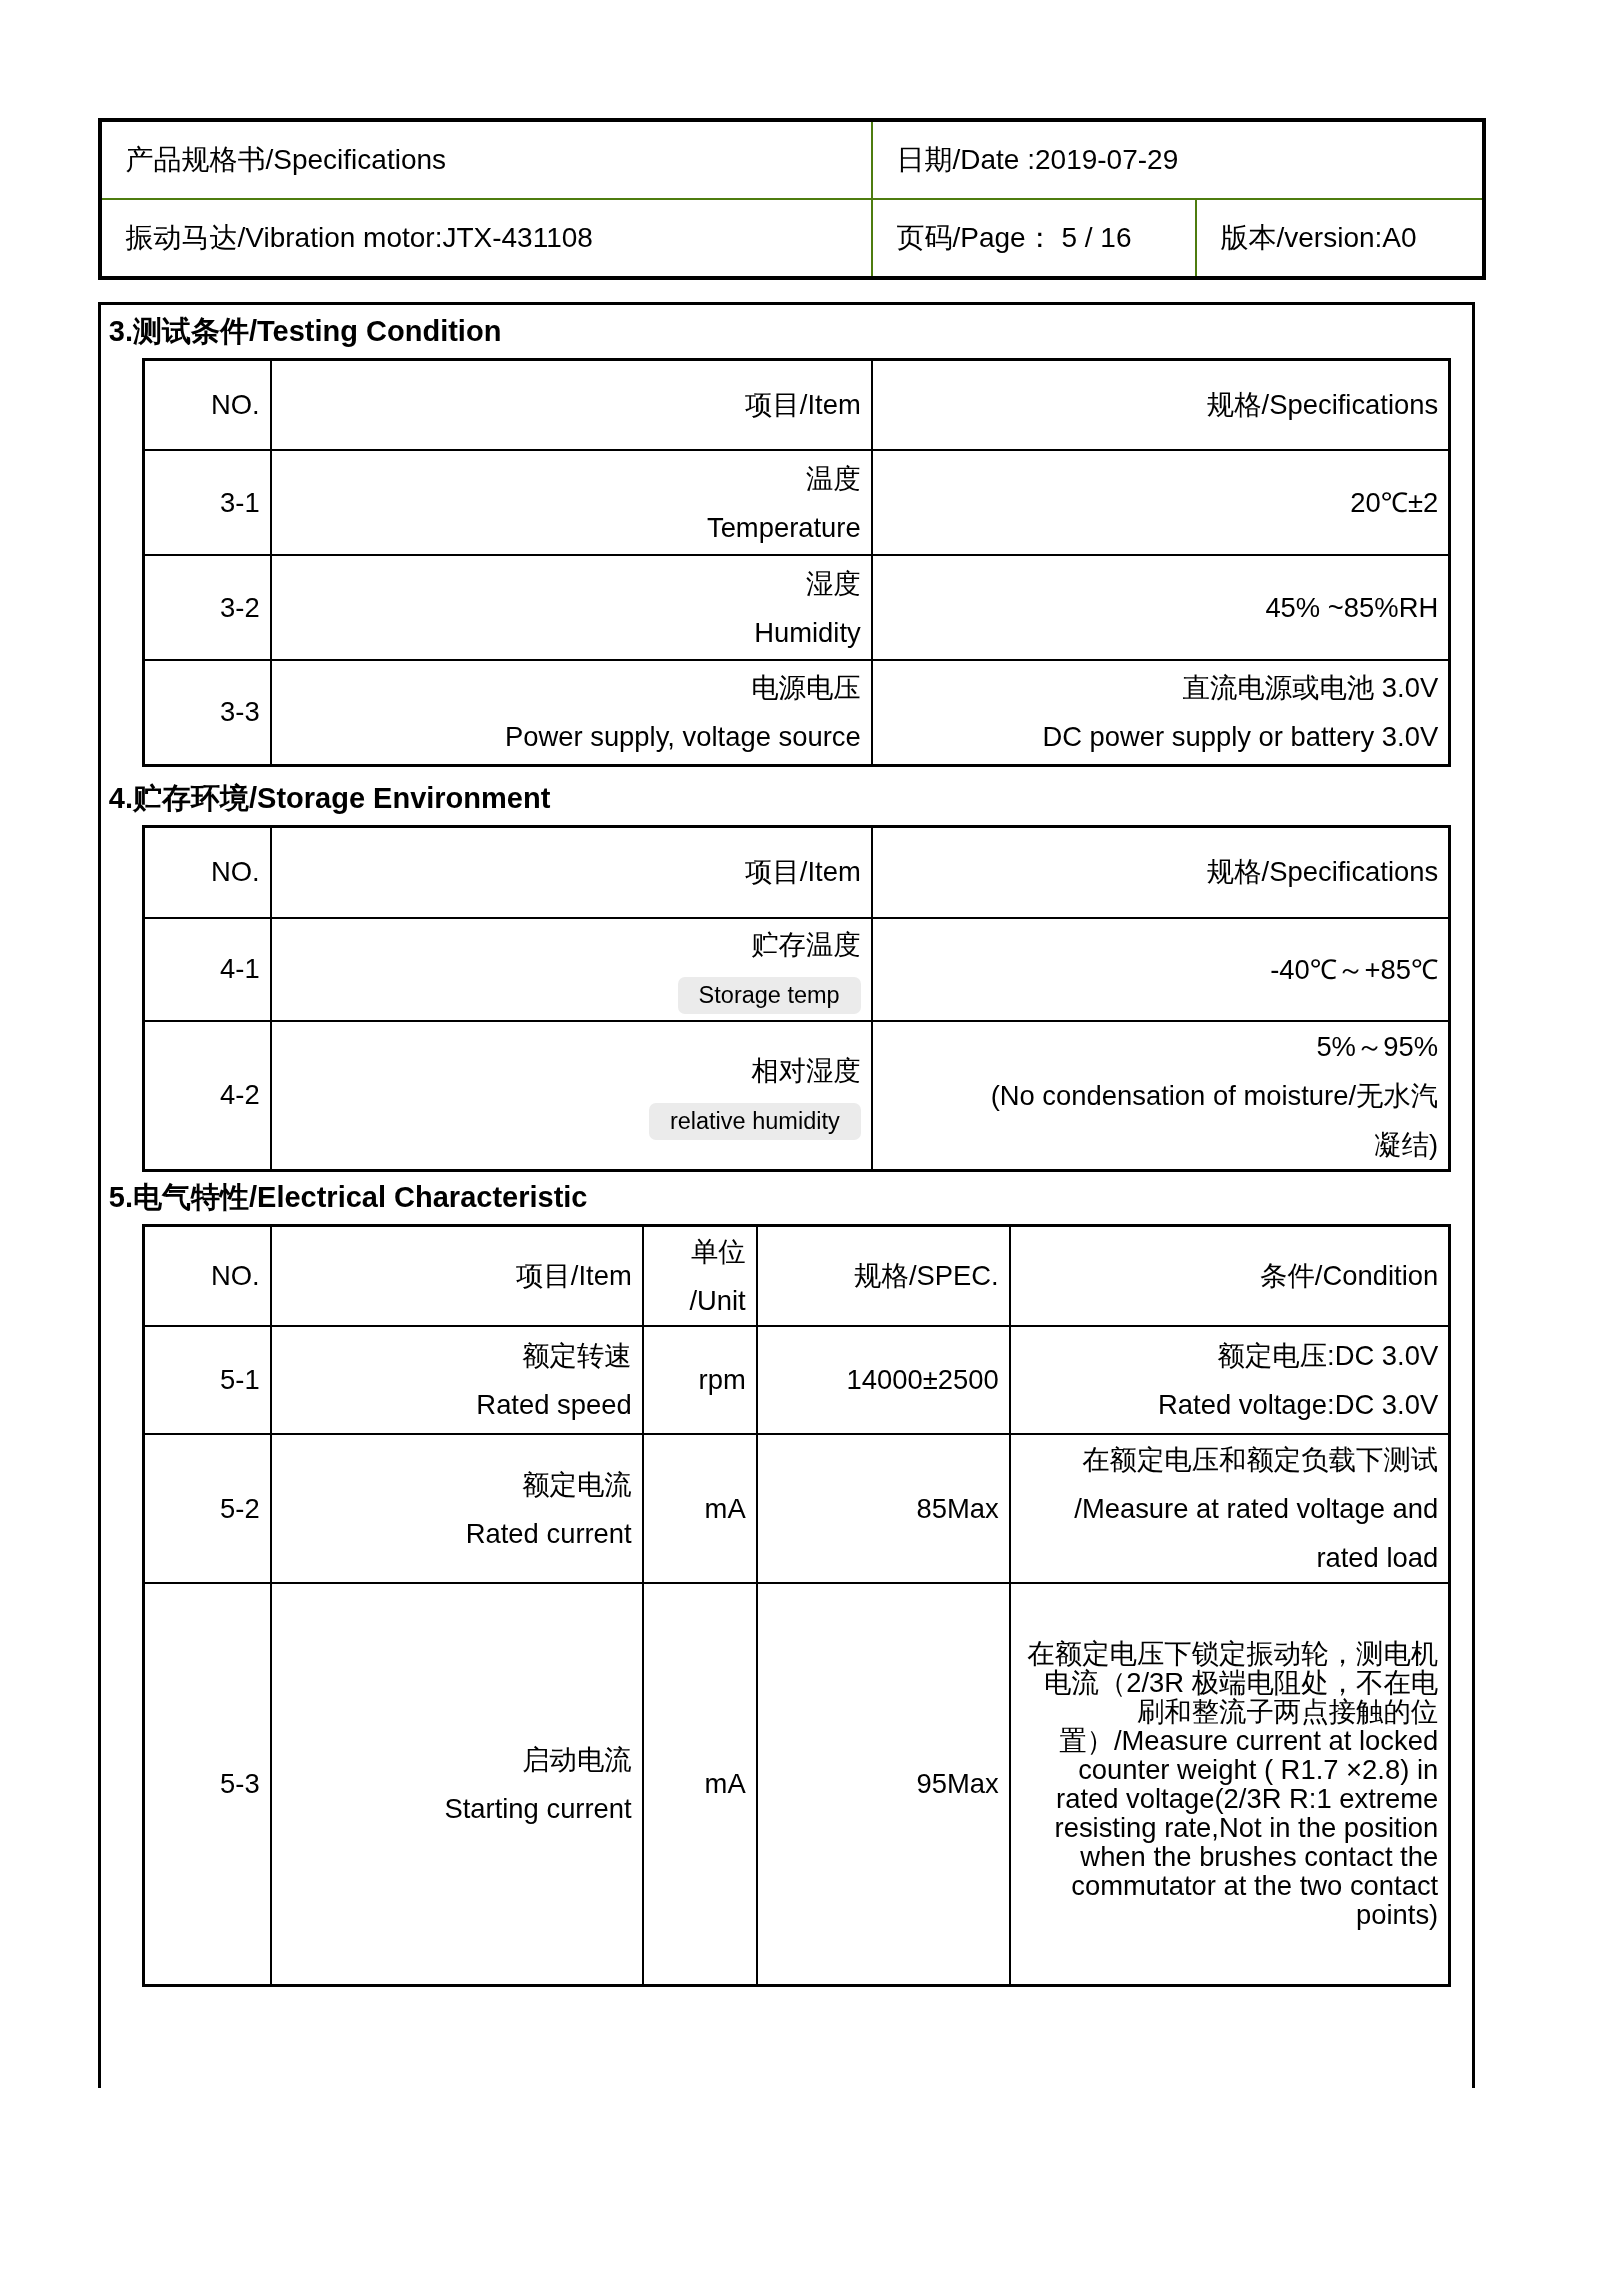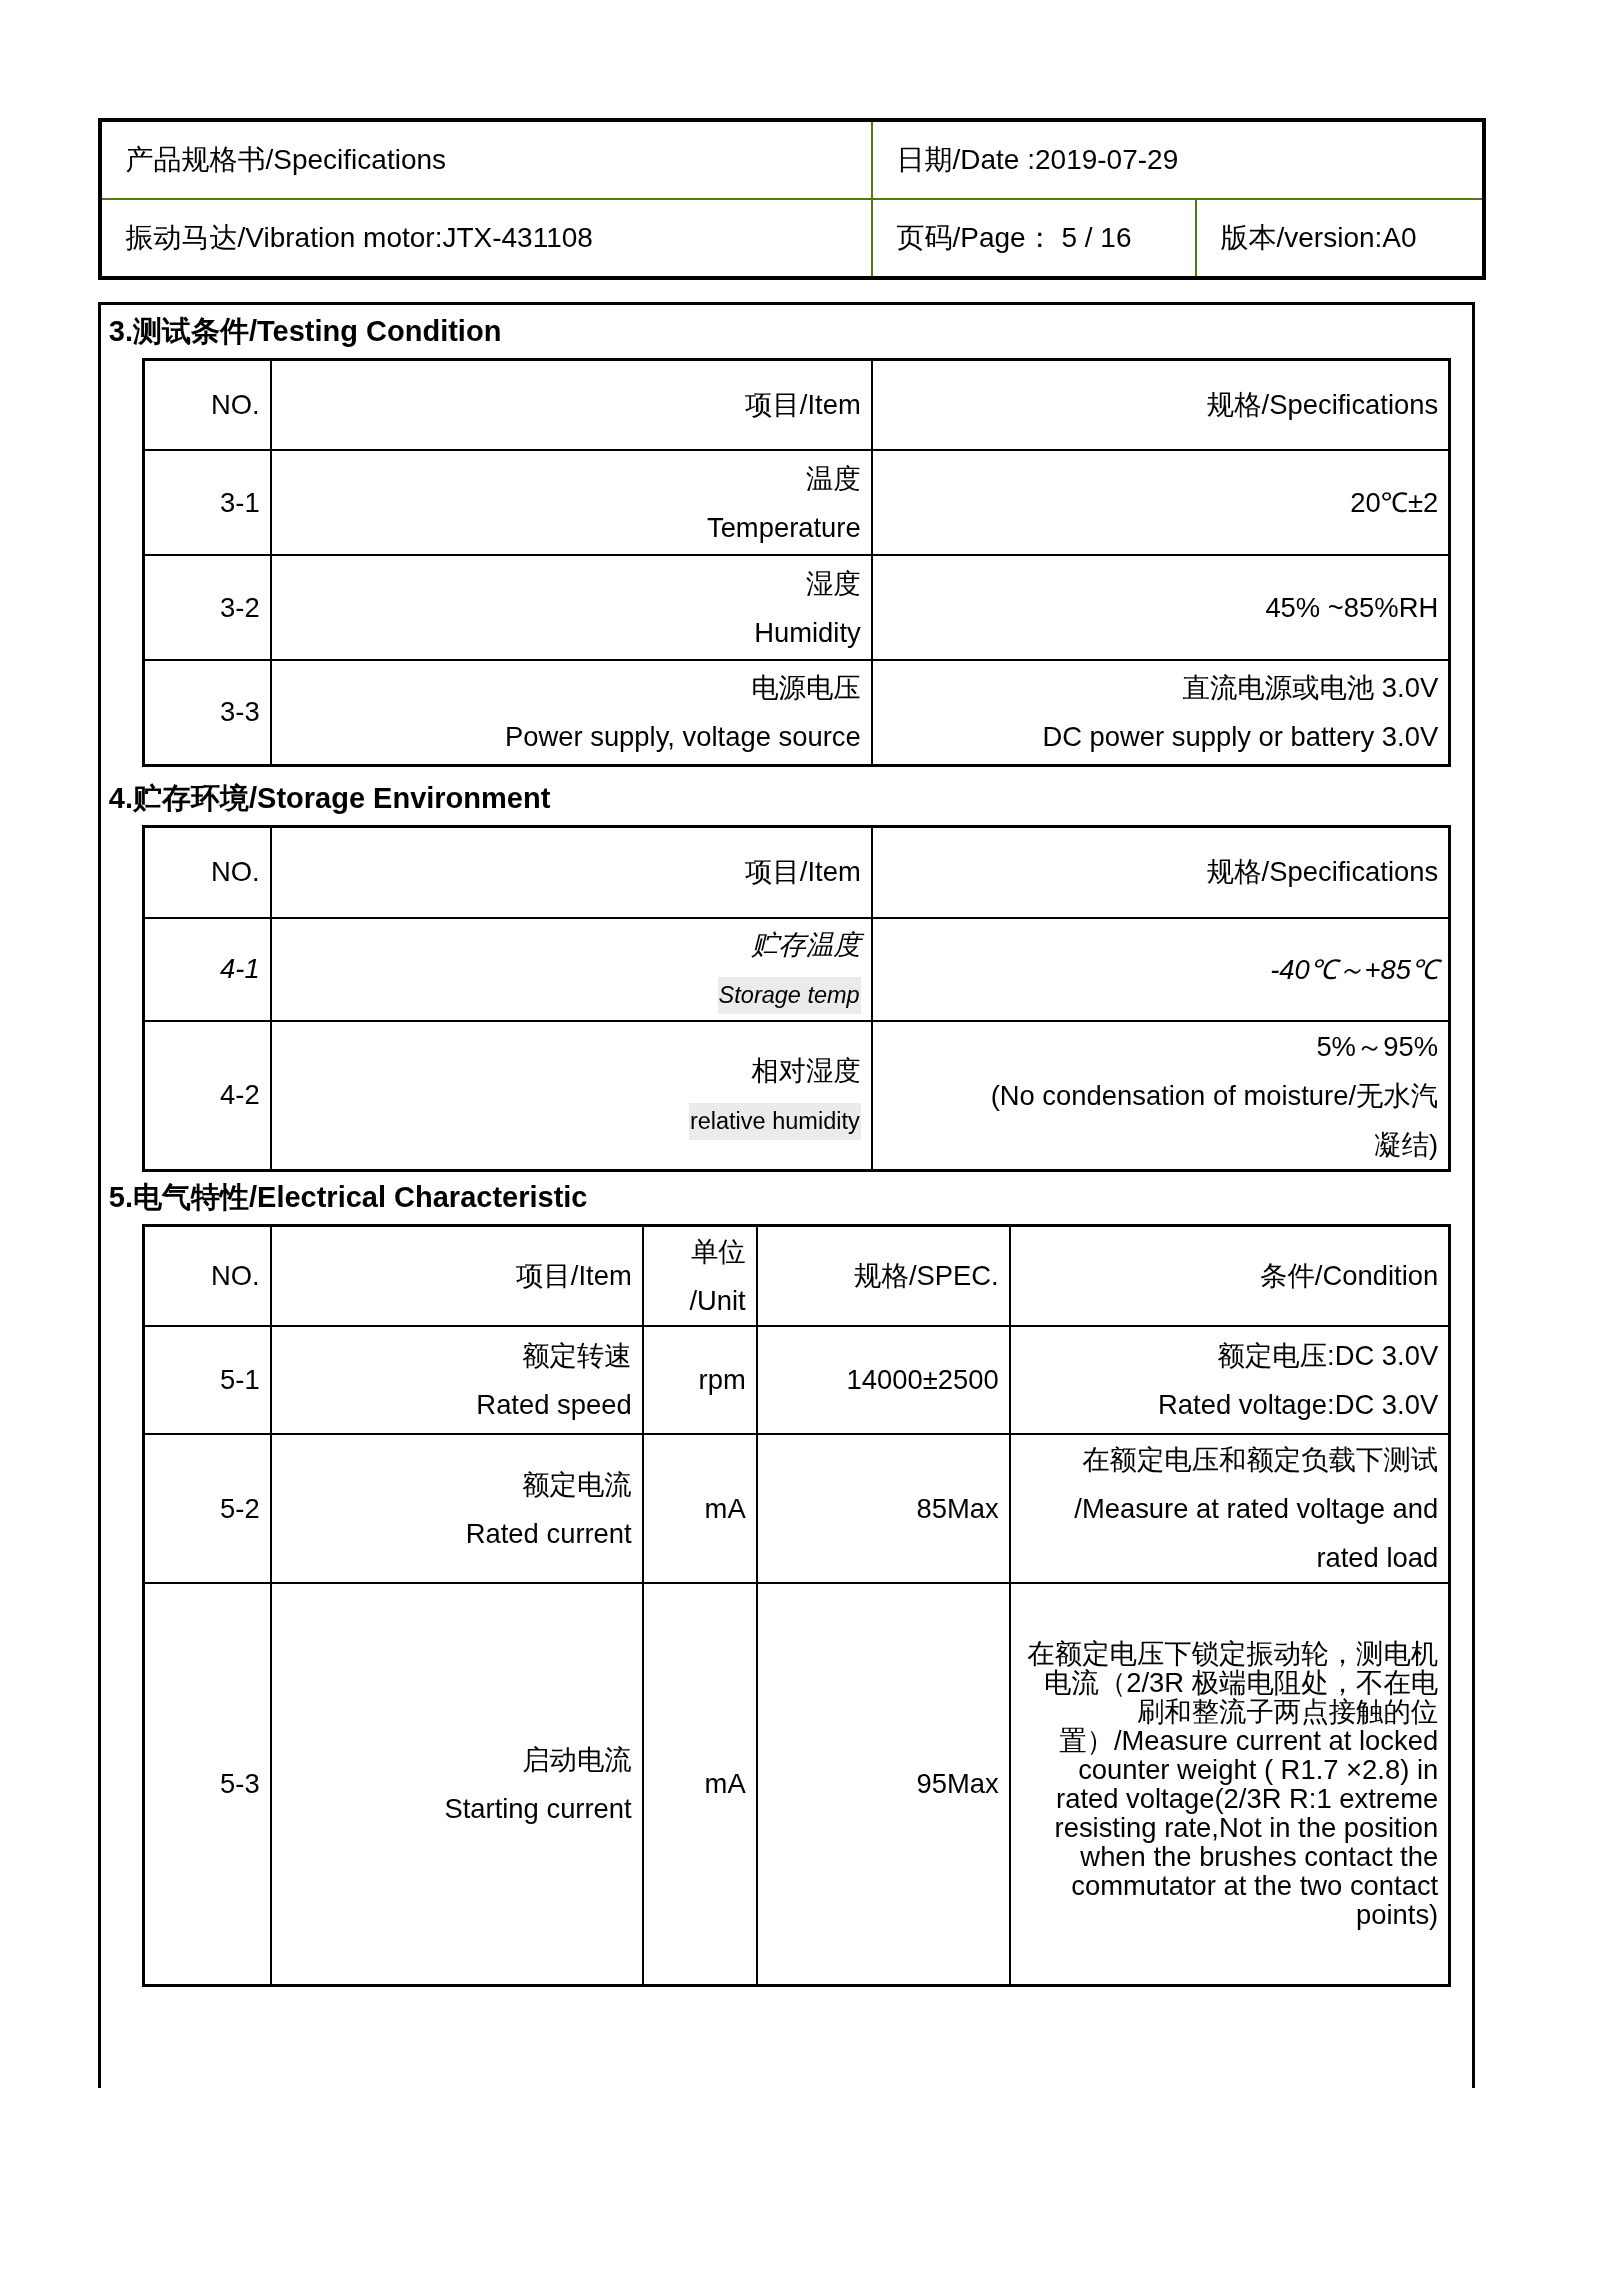--- a/index.html
+++ b/index.html
@@ -29,24 +29,24 @@
   .doc-table{
     border-collapse:collapse;table-layout:fixed;margin-left:41px;width:1307px;
     border:3.9px solid #000;
   }
   .doc-table td{
     border:2px solid #000;padding:0 9.8px;text-align:right;vertical-align:middle;
     font-size:27.4px;overflow:hidden;
   }
   .l{line-height:49px;}
   .note{
-    display:inline-block;font-size:23.5px;line-height:37px;background:#ebebeb;padding:0 1px;
+    display:inline-block;font-size:23.5px;line-height:37px;background:#ebebeb;padding:0 21px;border-radius:7px;
   }
   .cond-long{font-size:23.5px;line-height:29px;padding:0 12.7px;margin-top:39px;}
-  tr.h93{height:91px;} tr.h100{height:98px;} tr.h105{height:103px;font-style:italic;}
+  tr.h93{height:91px;} tr.h100{height:98px;} tr.h105{height:103px;}
   tr.h107{height:105px;} tr.h110{height:108px;} tr.h140{height:137px;}
   tr.h410{height:402px;}
 </style>
 </head>
 <body>
 
 <table class="hdr-table">
   <colgroup>
       <col style="width:772px">
       <col style="width:324px">

